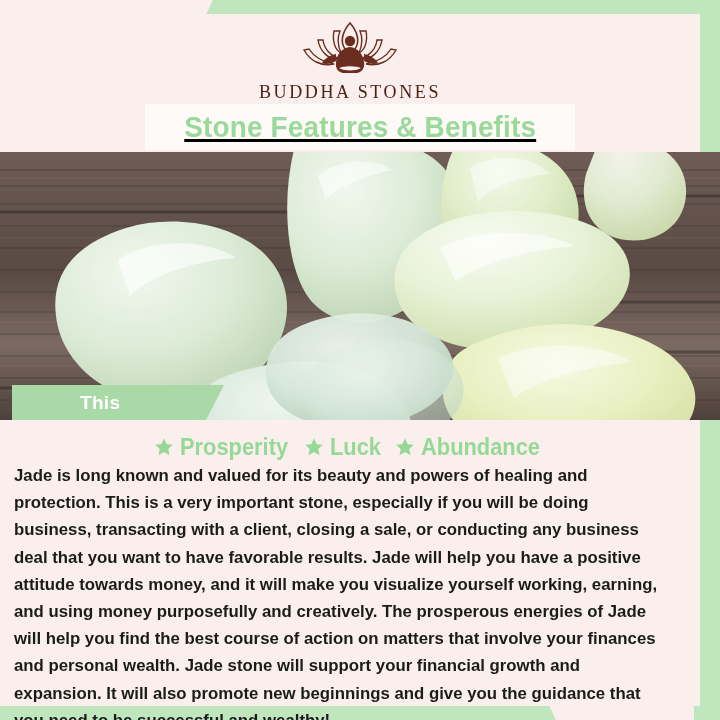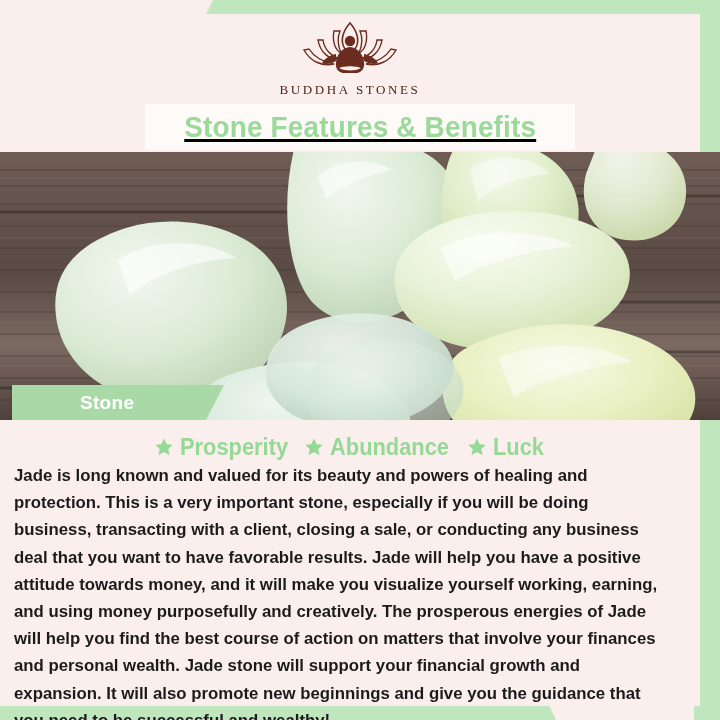--- a/index.html
+++ b/index.html
@@ -20,21 +20,21 @@
     background:#bfe6bd;
     clip-path:polygon(0 0,536px 0,556px 100%,0 100%);}
   .frame-left{position:absolute;left:0;top:420px;width:12px;height:300px;background:#bfe6bd;}
   .inner-bg{position:absolute;left:0;top:14px;width:700px;height:692px;background:#faefec;}
 
   
   .logo-wrap{position:absolute;top:18px;left:0;width:700px;height:86px;
     display:flex;flex-direction:column;align-items:center;justify-content:flex-start;}
   .logo-mark{width:120px;height:62px;display:block;}
   .logo-word{font-family:"Liberation Serif","DejaVu Serif",serif;
-    font-size:13px;letter-spacing:2.6px;color:#4a2318;font-weight:400;
+    font-size:18px;letter-spacing:2.6px;color:#4a2318;font-weight:400;
     margin-top:2px;}
 
   
   .title-banner{position:absolute;left:145px;top:104px;width:430px;height:46px;
     background:#fdfaf7;display:flex;align-items:center;justify-content:center;text-decoration:underline;}
   .title-banner span{
     font-family:"Liberation Sans Narrow","Liberation Sans",sans-serif;
     font-weight:bold;font-size:30px;color:#9ad99a;
     letter-spacing:.2px;transform:scaleX(.93);transform-origin:center;
     white-space:nowrap;
@@ -194,39 +194,39 @@
         <circle cx="311" cy="352" r="2.4"></circle>
           <circle cx="336" cy="364" r="1.8"></circle>
         <circle cx="358" cy="346" r="1.6"></circle>
           <circle cx="284" cy="372" r="1.5"></circle>
         <circle cx="214" cy="238" r="1.4"></circle>
       </g>
     </svg>
   </div>
 
   <div class="jade-tag">
-    <span>Stone</span>
+    <span>This</span>
   </div>
 
   <div class="keywords">
     <div class="kw">
       <svg class="star" viewBox="0 0 24 24">
         <path d="M12 1.6 L15.2 8.6 L22.6 9.4 L17.1 14.4 L18.7 21.8 L12 18.1 L5.3 21.8 L6.9 14.4 L1.4 9.4 L8.8 8.6 Z" fill="#96d996"></path>
       </svg>
       <span class="lbl">Prosperity</span>
     </div>
     <div class="kw">
       <svg class="star" viewBox="0 0 24 24">
         <path d="M12 1.6 L15.2 8.6 L22.6 9.4 L17.1 14.4 L18.7 21.8 L12 18.1 L5.3 21.8 L6.9 14.4 L1.4 9.4 L8.8 8.6 Z" fill="#96d996"></path>
       </svg>
-      <span class="lbl">Abundance</span>
+      <span class="lbl">Luck</span>
     </div>
     <div class="kw">
       <svg class="star" viewBox="0 0 24 24">
         <path d="M12 1.6 L15.2 8.6 L22.6 9.4 L17.1 14.4 L18.7 21.8 L12 18.1 L5.3 21.8 L6.9 14.4 L1.4 9.4 L8.8 8.6 Z" fill="#96d996"></path>
       </svg>
-      <span class="lbl">Luck</span>
+      <span class="lbl">Abundance</span>
     </div>
   </div>
 
   <div class="body-text">Jade is long known and valued for its beauty and powers of healing and protection. This is a very important stone, especially if you will be doing business, transacting with a client, closing a sale, or conducting any business deal that you want to have favorable results. Jade will help you have a positive attitude towards money, and it will make you visualize yourself working, earning, and using money purposefully and creatively. The prosperous energies of Jade will help you find the best course of action on matters that involve your finances and personal wealth. Jade stone will support your financial growth and expansion. It will also promote new beginnings and give you the guidance that you need to be successful and wealthy!</div>
 
 </div>
 
 </body></html>

